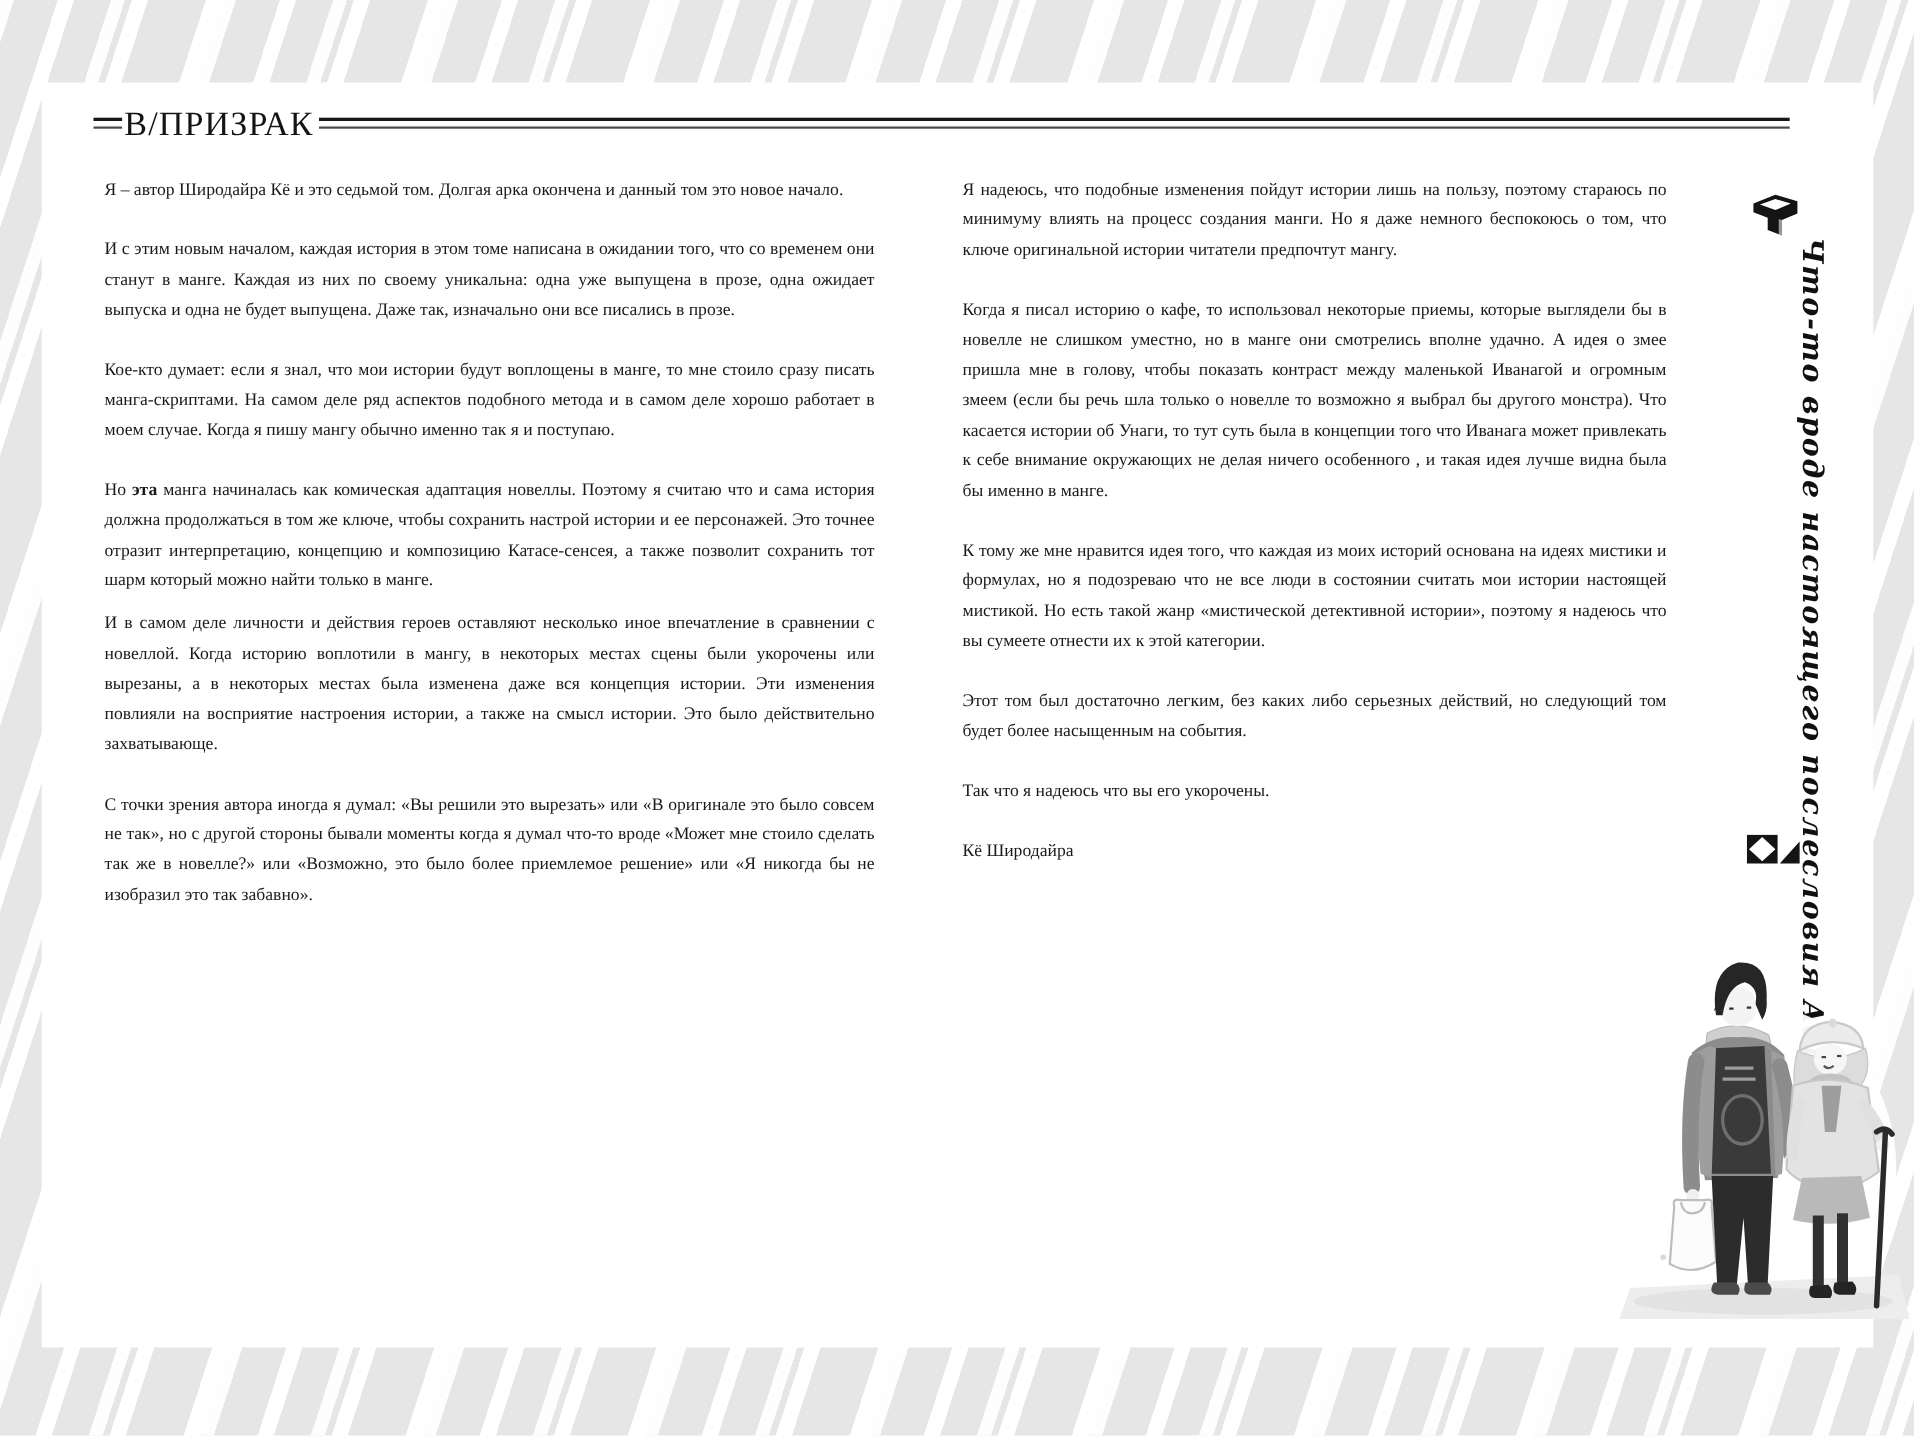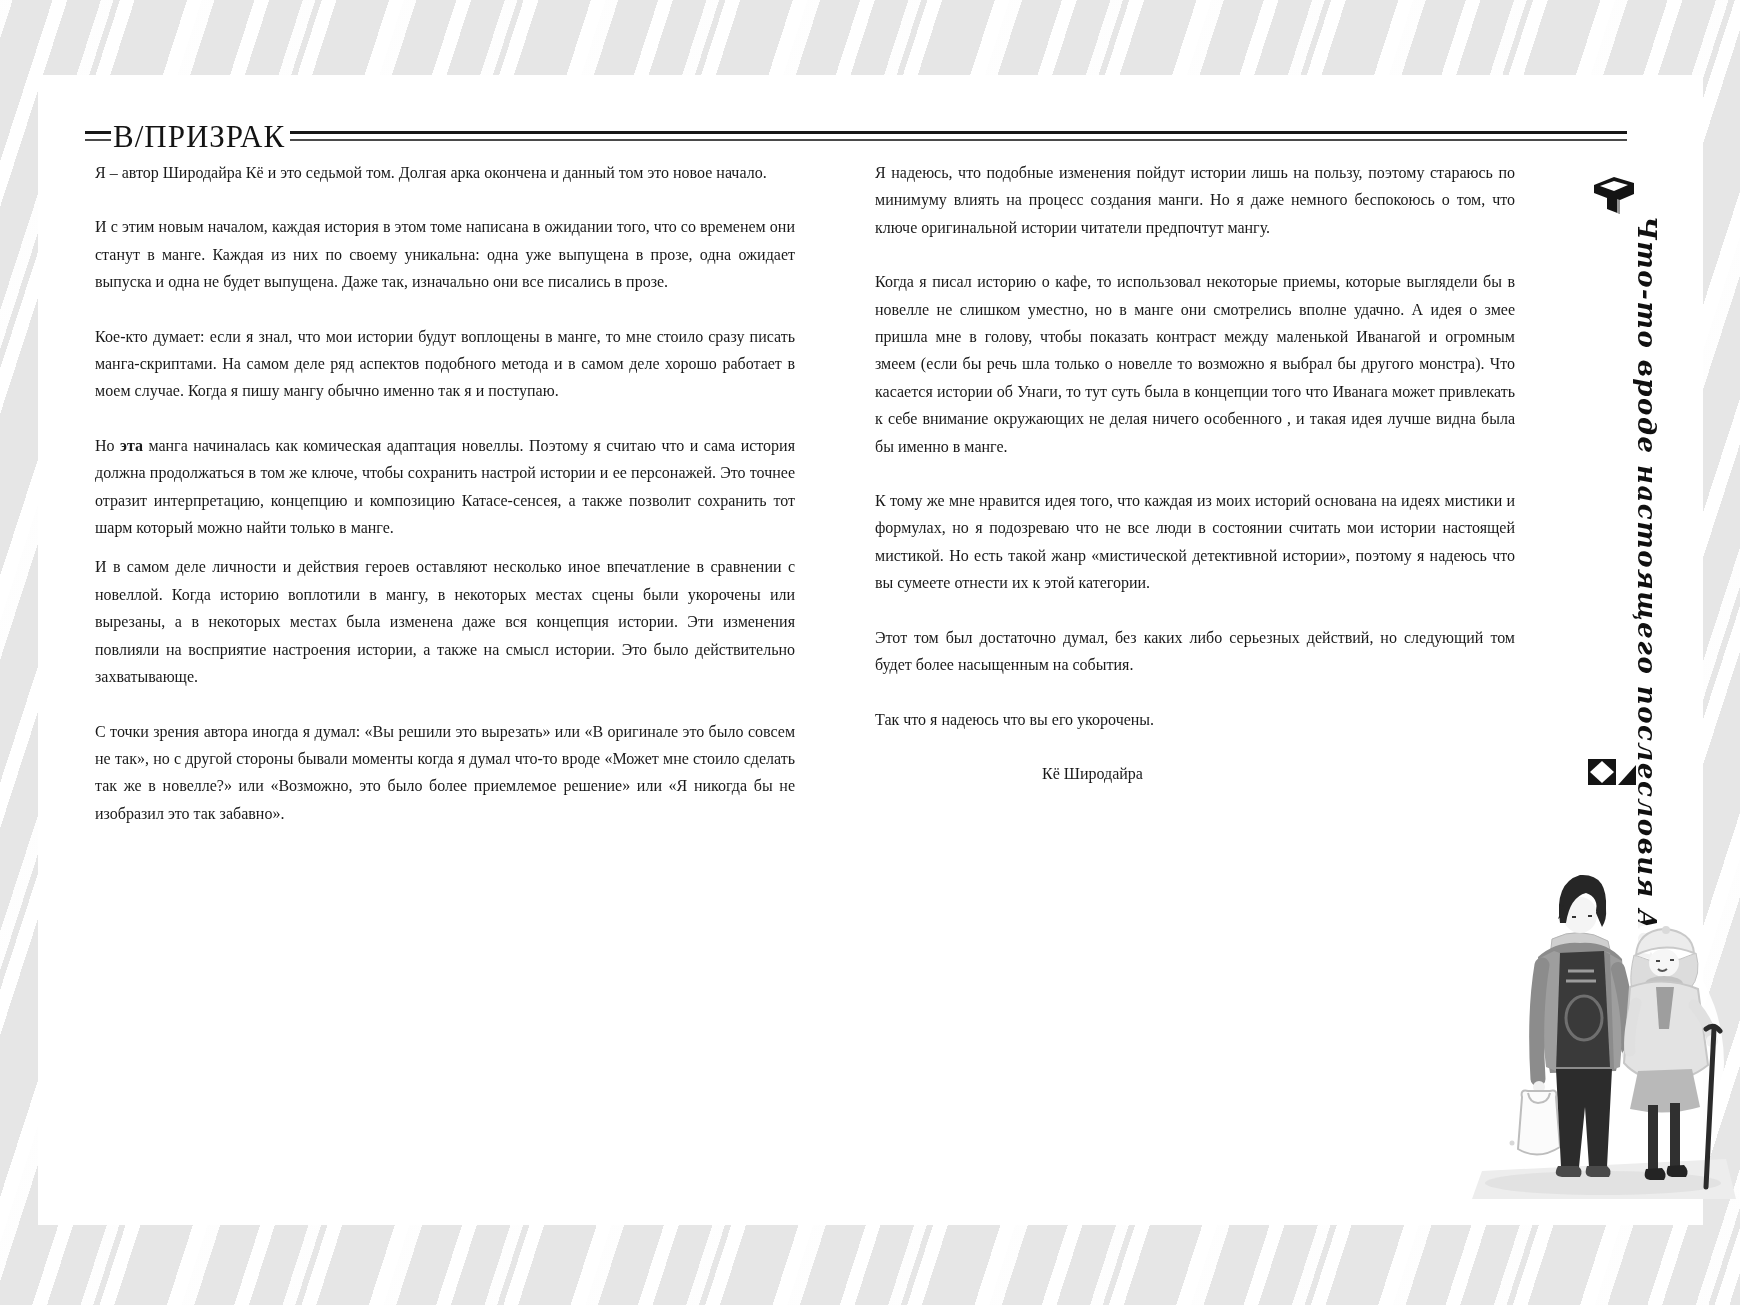--- a/index.html
+++ b/index.html
@@ -11,21 +11,21 @@
     font-family:"Liberation Serif", serif;
     color:#161616;
   }
   .page{
     position:absolute;left:38px;top:75px;width:1665px;height:1150px;
     background:#ffffff;
   }
   
   .header{
     position:absolute;left:47px;top:16px;width:1542px;height:42px;
-    display:flex;align-items:center;margin-top:24px;
+    display:flex;align-items:center;
   }
   .rule{
     height:10px;box-sizing:border-box;
     border-top:3px solid #171717;border-bottom:2px solid #4a4a4a;
   }
   .rule-left{width:26px;}
   .rule-right{flex:1;}
   .title{
     font-size:31px;font-weight:400;letter-spacing:1px;line-height:1;
     margin:0 5px 0 2px;white-space:nowrap;color:#141414;
@@ -34,21 +34,21 @@
   .col{
     position:absolute;top:84px;
     font-size:16px;line-height:27.4px;text-align:justify;
     color:#191919;
   }
   .col p{margin:0 0 27px 0;}
   .col p.tight{margin-bottom:12px;}
   .col p.no-gap{margin-top:12px;}
   .col-left{left:57px;width:700px;}
   .col-right{left:837px;width:640px;}
-  .signature{text-align:center;padding-right:205px;}
+  .signature{text-align:left;padding-right:205px;}
   
   .side-icon-top{position:absolute;left:1593px;top:176px;}
   .side-icon-bottom{position:absolute;left:1588px;top:757px;}
   .vertical-caption{
     position:absolute;left:1662px;top:216px;
     transform:rotate(90deg);transform-origin:0 0;
     font-family:"DejaVu Serif", serif;font-style:italic;font-weight:bold;
     font-size:26px;letter-spacing:1.5px;white-space:nowrap;color:#101010;
   }
   .illustration{position:absolute;left:1468px;top:853px;z-index:5;}
@@ -70,21 +70,21 @@
     <p>Кое-кто думает: если я знал, что мои истории будут воплощены в манге, то мне стоило сразу писать манга-скриптами. На самом деле ряд аспектов подобного метода и в самом деле хорошо работает в моем случае. Когда я пишу мангу обычно именно так я и поступаю.</p>
     <p class="tight"><span>Но </span><b>эта</b><span> манга начиналась как комическая адаптация новеллы. Поэтому я считаю что и сама история должна продолжаться в том же ключе, чтобы сохранить настрой истории и ее персонажей. Это точнее отразит интерпретацию, концепцию и композицию Катасе-сенсея, а также позволит сохранить тот шарм который можно найти только в манге.</span></p>
     <p class="no-gap">И в самом деле личности и действия героев оставляют несколько иное впечатление в сравнении с новеллой. Когда историю воплотили в мангу, в некоторых местах сцены были укорочены или вырезаны, а в некоторых местах была изменена даже вся концепция истории. Эти изменения повлияли на восприятие настроения истории, а также на смысл истории. Это было действительно захватывающе.</p>
     <p>С точки зрения автора иногда я думал: «Вы решили это вырезать» или «В оригинале это было совсем не так», но с другой стороны бывали моменты когда я думал что-то вроде «Может мне стоило сделать так же в новелле?» или «Возможно, это было более приемлемое решение» или «Я никогда бы не изобразил это так забавно».</p>
   </div>
 
   <div class="col col-right">
     <p>Я надеюсь, что подобные изменения пойдут истории лишь на пользу, поэтому стараюсь по минимуму влиять на процесс создания манги. Но я даже немного беспокоюсь о том, что ключе оригинальной истории читатели предпочтут мангу.</p>
     <p>Когда я писал историю о кафе, то использовал некоторые приемы, которые выглядели бы в новелле не слишком уместно, но в манге они смотрелись вполне удачно. А идея о змее пришла мне в голову, чтобы показать контраст между маленькой Иванагой и огромным змеем (если бы речь шла только о новелле то возможно я выбрал бы другого монстра). Что касается истории об Унаги, то тут суть была в концепции того что Иванага может привлекать к себе внимание окружающих не делая ничего особенного , и такая идея лучше видна была бы именно в манге.</p>
     <p>К тому же мне нравится идея того, что каждая из моих историй основана на идеях мистики и формулах, но я подозреваю что не все люди в состоянии считать мои истории настоящей мистикой.  Но есть такой жанр «мистической детективной истории»,  поэтому я надеюсь что вы сумеете отнести их к этой категории.</p>
-    <p>Этот том был достаточно думал, без каких либо серьезных действий, но следующий  том будет более насыщенным на события.</p>
+    <p>Этот том был достаточно легким, без каких либо серьезных действий, но следующий  том будет более насыщенным на события.</p>
     <p>Так что я надеюсь что вы его укорочены.</p>
     <p class="signature">Кё Широдайра</p>
   </div>
 
 </div>
 
 <span class="side-icon-top">
   <svg width="42" height="40" viewBox="0 0 42 40">
     <path d="M1,9 L21,1 L41,7 L41,18 L27,24 L27,38 L14,33 L14,22 L1,17 Z" fill="#141414"></path>
     <path d="M7,10 L21,5 L35,9 L21,15 Z" fill="#ffffff"></path>

